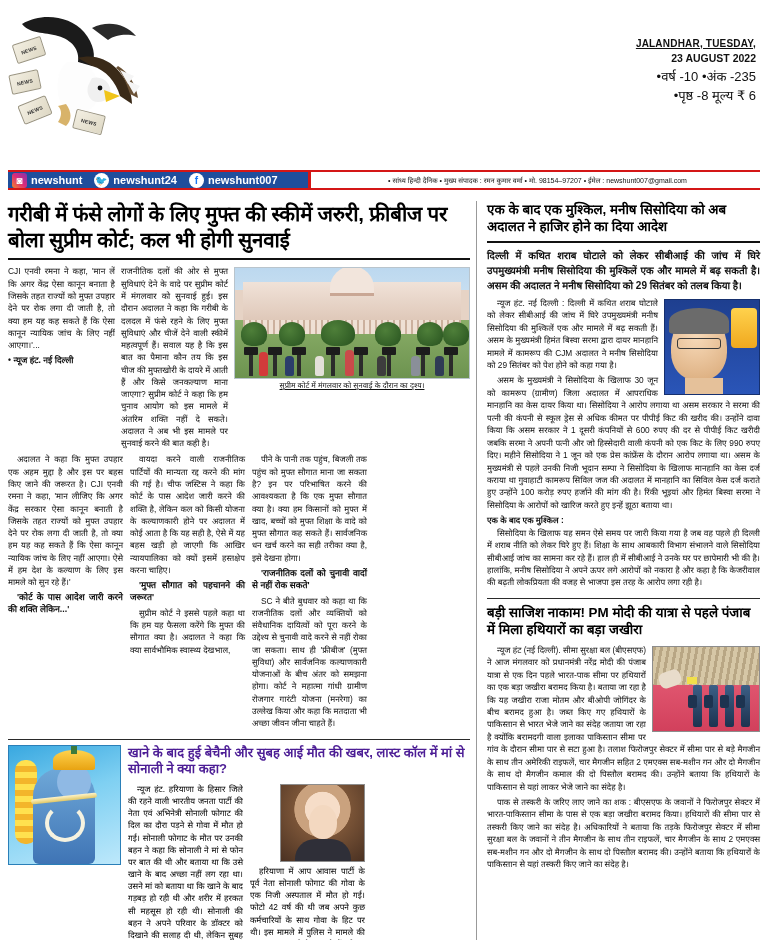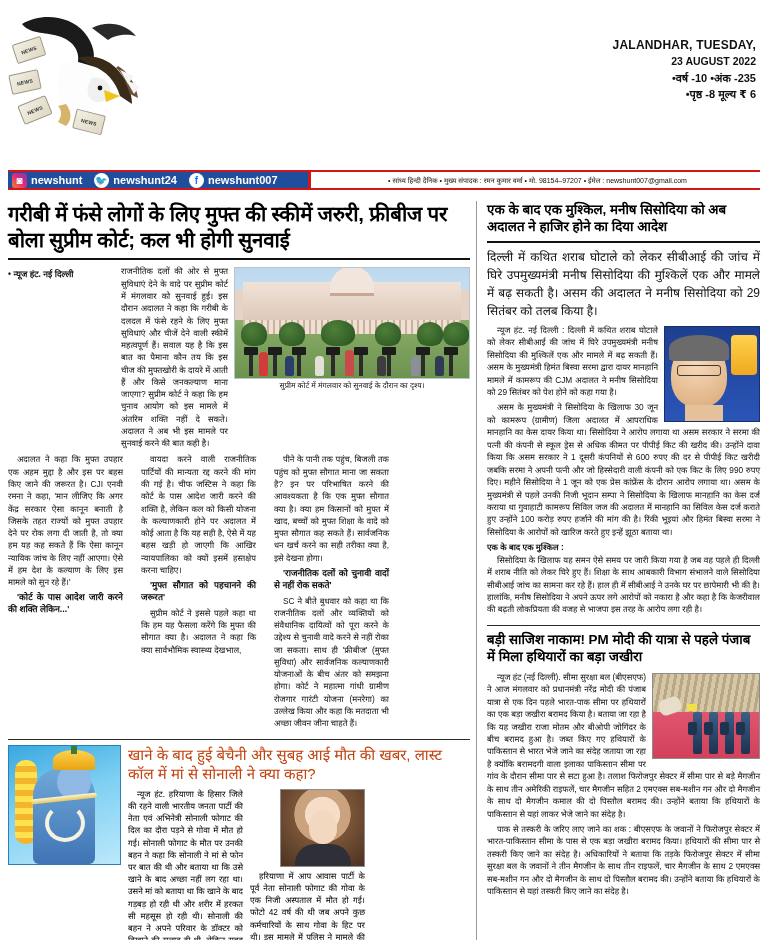--- a/index.html
+++ b/index.html
@@ -54,23 +54,23 @@
   }
   .imprint-phone {
     font-family: "Liberation Serif", "DejaVu Serif", serif;
     font-style: italic; font-weight: bold; font-size: 13px; color: #111;
   }
 
   .datebox {
     position: absolute; right: 4px; top: 36px; text-align: right;
     font-size: 9.5px; font-weight: bold; color: #111; line-height: 1.5;
   }
-  .datebox .dl1 { font-size: 12px; letter-spacing: .2px; }
+  .datebox .dl1 { font-size: 10px; letter-spacing: .2px; text-decoration: underline; }
   .datebox .dl2 { font-size: 10.5px; }
-  .datebox .dl3, .datebox .dl4 { font-size: 11px; font-weight: bold; }
+  .datebox .dl3, .datebox .dl4 { font-size: 13px; font-weight: normal; }
 
   
   .socialbar {
     height: 20px; display: flex; align-items: stretch; margin-top: 2px;
     border-top: 2px solid #d41616; border-bottom: 2px solid #d41616;
   }
   .social-left {
     flex: 0 0 300px; background: #1f4e9c; display: flex; align-items: center;
     gap: 4px; padding: 0 4px;
   }
@@ -123,23 +123,23 @@
   .sc-w-r { right: 0; width: 78px; }
   .sc-cols { position:absolute; bottom:0; left:0; right:0; height: 14px;
     background: repeating-linear-gradient(90deg,#cbb09d 0 2px,#efe0d4 2px 6px); }
   .sc-trees { position: absolute; left: 0; right: 0; top: 52px; height: 26px; }
   .tree { position: absolute; bottom: 0; width: 26px; height: 24px; border-radius: 50% 50% 40% 40%;
     background: radial-gradient(circle at 40% 35%, #4e7f39, #27521f); }
   .sc-cam-strip { position: absolute; left:0; right:0; bottom: 0; height: 40px; }
   .cam { position: absolute; bottom: 2px; width: 4px; height: 22px; background: #2b2b2b; }
   .cam:before { content:''; position:absolute; top:-7px; left:-5px; width:14px; height:8px; background:#1c1c1c; border-radius:1px; }
   .person { position: absolute; bottom: 2px; width: 9px; height: 20px; border-radius: 4px 4px 2px 2px; }
-  .photo-caption { font-size: 7.6px; color:#111; text-align:center; margin-top:1px; }
-
-  .cols3 { display: flex; gap: 18px; margin-top: 4px; }
+  .photo-caption { font-size: 7.6px; color:#111; text-align:center; margin-top:1px;text-decoration:underline; }
+
+  .cols3 { display: flex; gap: 7px; margin-top: 4px; }
   .bodycol { width: 115px; font-size: 8.3px; line-height: 1.48; text-align: justify; color: #111; }
   .bodycol p { margin-bottom: 3px; text-indent: 9px; }
   .subhead { font-weight: bold; font-size: 8.8px; margin: 4px 0 2px; text-indent: 0; line-height: 1.35; }
 
   .divider-h { height: 1px; background: #2a2a2a; margin: 6px 0 5px; }
 
   
   .art-sonali { display: flex; gap: 7px; }
   .krishna-img {
     width: 113px; height: 120px; flex: none; position: relative; overflow: hidden;
@@ -155,39 +155,39 @@
   .kr-crown:after { content:''; position:absolute; left: 50%; top:-10px; transform:translateX(-50%);
     width: 6px; height: 14px; background:#3c7a3c; border-radius: 3px 3px 0 0; }
   .kr-flute { position:absolute; left: 22px; top: 50px; width: 66px; height: 5px;
     background: linear-gradient(#fff4c8,#e0c766); transform: rotate(-6deg); border-radius: 3px; }
   .kr-garland { position:absolute; left: 6px; top: 14px; width: 22px; height: 84px;
     background: repeating-linear-gradient(180deg,#ffe14f 0 6px,#f3b52b 6px 12px); border-radius: 10px; }
   .kr-mala { position:absolute; left: 36px; top: 58px; width: 40px; height: 38px;
     border: 4px solid #f5f2e0; border-radius: 50%; border-top-color: transparent; }
 
   .sonali-text { flex: 1; }
-  .hl-sonali { font-size: 15px; font-weight: normal; line-height: 1.28; color:#c2410c; }
+  .hl-sonali { font-size: 13px; font-weight: bold; line-height: 1.28; color:#4c1d95; }
   .sonali-cols { display: flex; gap: 7px; margin-top: 5px; }
   .sonali-c { width: 115px; font-size: 8.3px; line-height: 1.47; text-align: justify; }
   .sonali-c p { text-indent: 9px; margin-bottom: 3px; }
   .sonali-photo {
     width: 85px; height: 78px; float: right; margin: 1px 0 3px 5px;
     background: radial-gradient(circle at 50% 32%, #f6ddc8 0 26%, #caa27e 27% 42%, #7a5437 43%, #4a3122 100%);
     border: 1px solid #8d8d8d; position: relative; overflow: hidden;
   }
   .sp-face { position:absolute; left:50%; top:20px; transform:translateX(-50%);
     width: 28px; height: 34px; background:#f3d8c0; border-radius: 50% 50% 45% 45%; }
   .sp-hair { position:absolute; left:50%; top:8px; transform:translateX(-50%);
     width: 52px; height: 62px; background:#4a3122; border-radius: 50% 50% 30% 30%; z-index:-1; }
   .sp-body { position:absolute; left:50%; bottom:0; transform:translateX(-50%);
     width: 56px; height: 22px; background:#2f2f38; border-radius: 20px 20px 0 0; }
 
   
   .hl-r1 { font-size: 13.4px; font-weight: bold; line-height: 1.3; color: #000; }
-  .r-intro { font-size: 12px; line-height: 1.5; text-align: justify; margin-top: 4px; color:#111; font-weight: 400; }
+  .r-intro { font-size: 10px; line-height: 1.5; text-align: justify; margin-top: 4px; color:#111; font-weight: 700; }
   .r-body { font-size: 8.3px; line-height: 1.5; text-align: justify; margin-top: 4px; color:#111; }
   .r-body p { margin-bottom: 3px; text-indent: 10px; }
   .sisodia-photo {
     width: 96px; height: 96px; float: right; margin: 2px 0 3px 6px;
     background: linear-gradient(#1e3f8f,#2a55b8); border: 1px solid #16306e;
     position: relative; overflow: hidden;
   }
   .sis-head { position:absolute; left: 6px; top: 14px; width: 56px; height: 66px;
     background: radial-gradient(circle at 45% 35%, #f7d9b8, #d8a877); border-radius: 50% 50% 42% 42%; }
   .sis-hair { position:absolute; left: 4px; top: 8px; width: 60px; height: 26px;
@@ -271,20 +271,21 @@
 
   <div class="content">
 
     <div class="col-left">
 
       <div class="hl-main">गरीबी में फंसे लोगों के लिए मुफ्त की स्कीमें जरुरी, फ्रीबीज पर बोला सुप्रीम कोर्ट; कल भी होगी सुनवाई</div>
       <div class="rule-red"></div>
 
       <div class="lead-row">
         <div class="lead-col">
+          <span class="quote">CJI एनवी रमना ने कहा, 'मान लें कि अगर केंद्र ऐसा कानून बनाता है जिसके तहत राज्यों को मुफ्त उपहार देने पर रोक लगा दी जाती है, तो क्या हम यह कह सकते हैं कि ऐसा कानून न्यायिक जांच के लिए नहीं आएगा।'...</span>
           <div class="byline">• न्यूज हंट. नई दिल्ली</div>
         </div>
         <div class="lead-col">राजनीतिक दलों की ओर से मुफ्त सुविधाएं देने के वादे पर सुप्रीम कोर्ट में मंगलवार को सुनवाई हुई। इस दौरान अदालत ने कहा कि गरीबी के दलदल में फंसे रहने के लिए मुफ्त सुविधाएं और चीजें देने वाली स्कीमें महत्वपूर्ण हैं। सवाल यह है कि इस बात का पैमाना कौन तय कि इस चीज की मुफ्तखोरी के दायरे में आती हैं और किसे जनकल्याण माना जाएगा? सुप्रीम कोर्ट ने कहा कि हम चुनाव आयोग को इस मामले में अंतरिम शक्ति नहीं दे सकते। अदालत ने अब भी इस मामले पर सुनवाई करने की बात कही है।</div>
         <div>
           <div class="photo-sc">
             <div class="sc-wings sc-w-l"></div>
             <div class="sc-wings sc-w-r"></div>
             <div class="sc-building">
               <div class="sc-dome"></div>
               <div class="sc-cols"></div>

